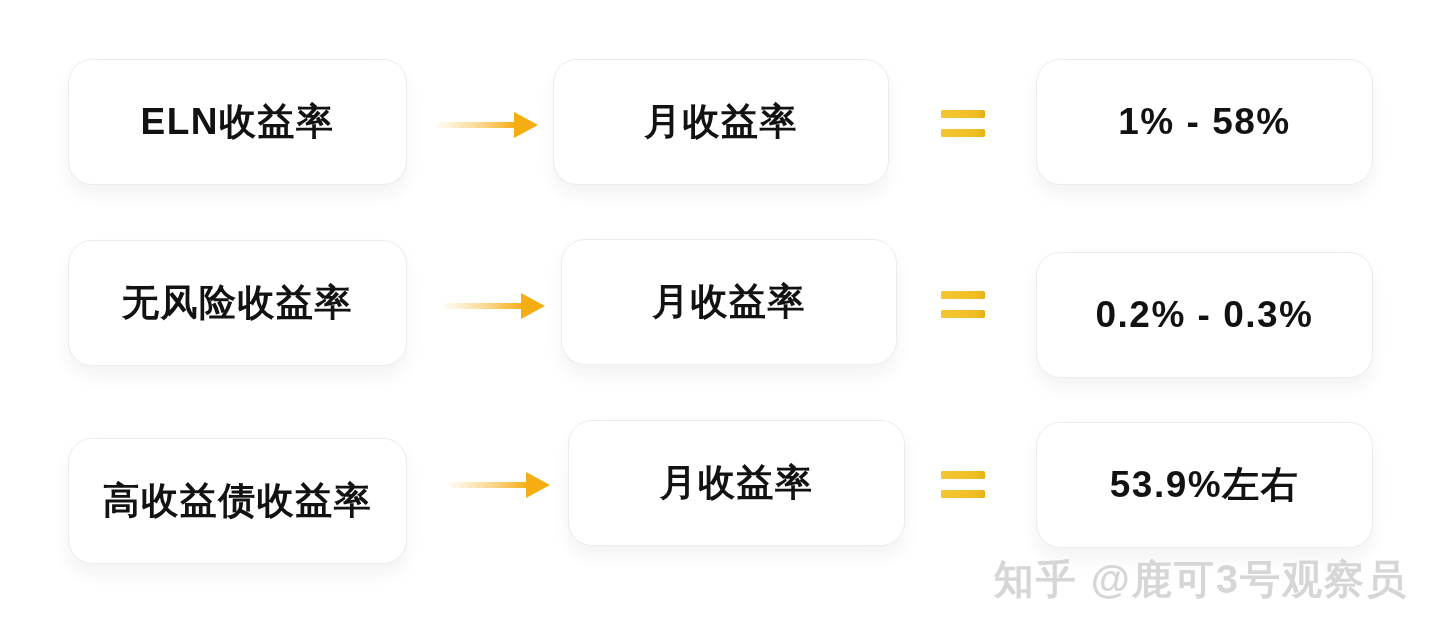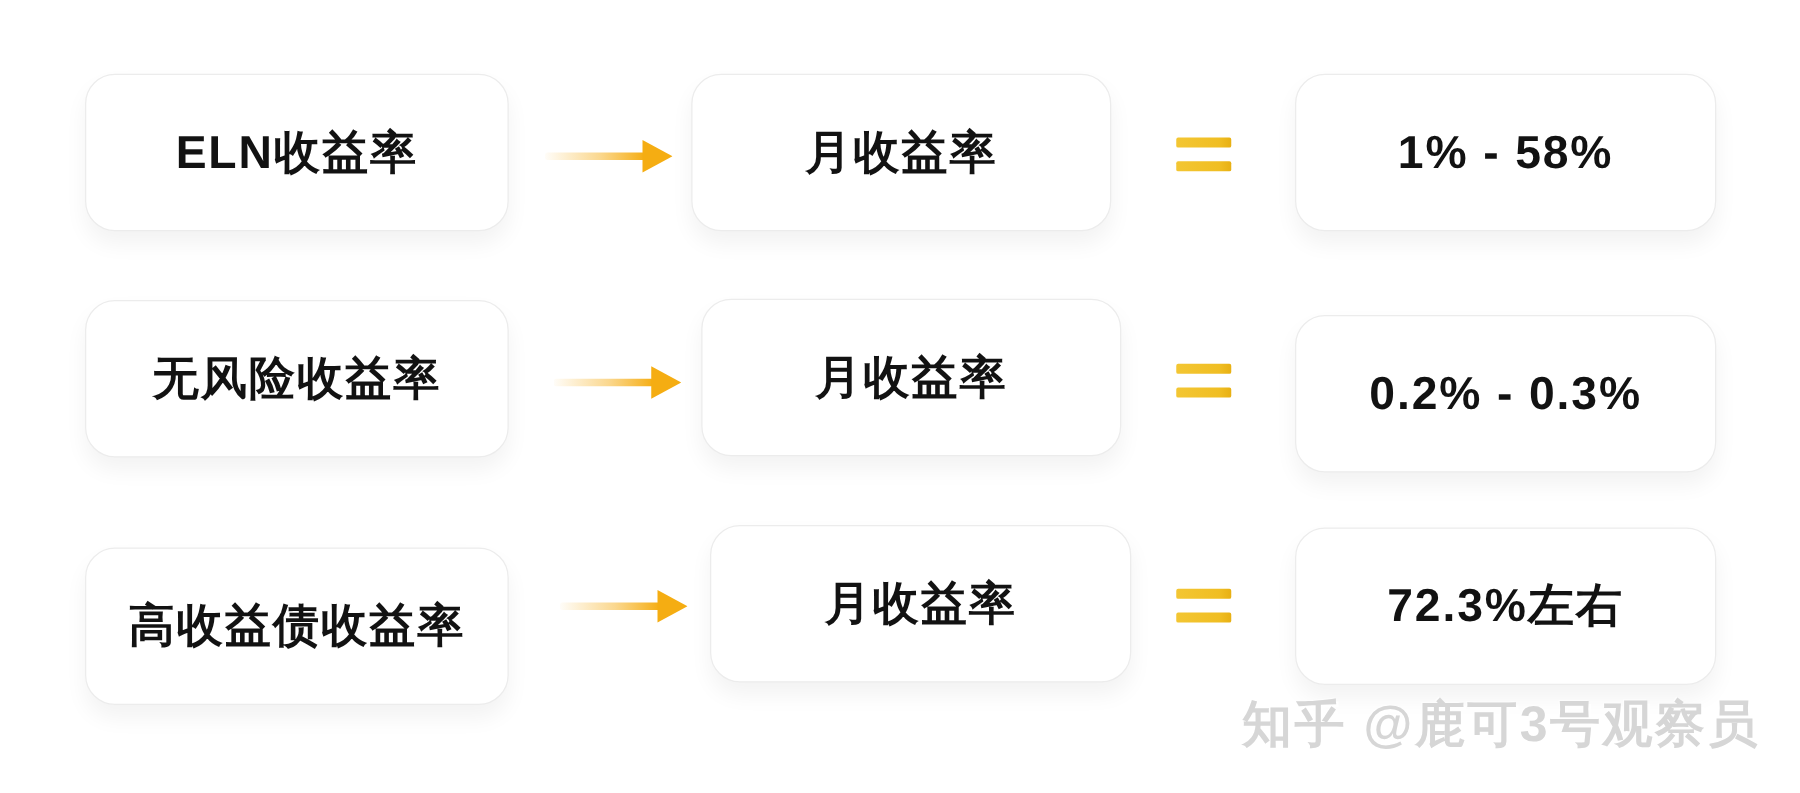--- a/index.html
+++ b/index.html
@@ -159,19 +159,19 @@
       <polygon points="78,2 102,15 78,28" fill="#F5AD12"></polygon>
     </svg>
     <div class="box box-b">
       <span>月收益率</span>
     </div>
     <div class="equals">
         <i></i>
         <i></i>
       </div>
     <div class="box box-c">
-      <span>72.3%左右</span>
+      <span>53.9%左右</span>
     </div>
   </div>
 
   <div class="watermark">知乎 @鹿可3号观察员</div>
 
 </div>
 
 </body></html>

